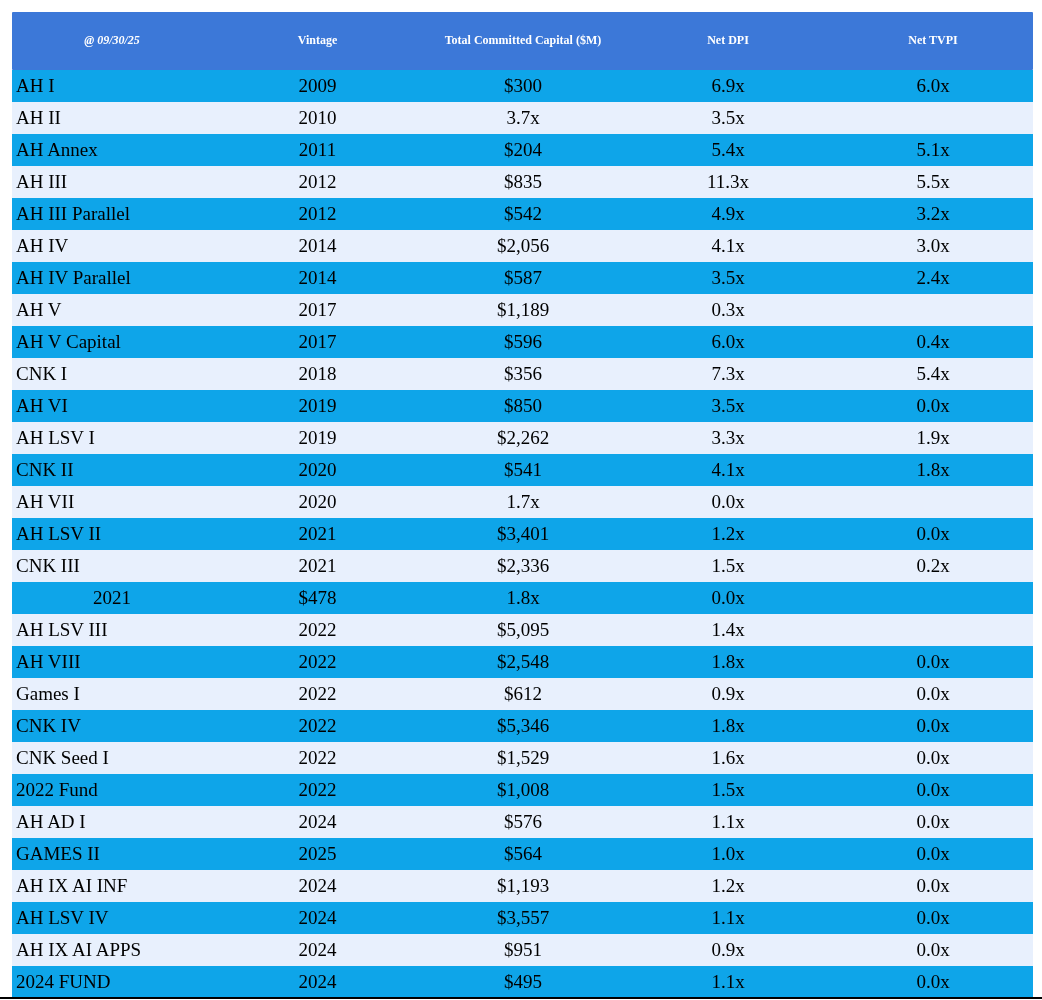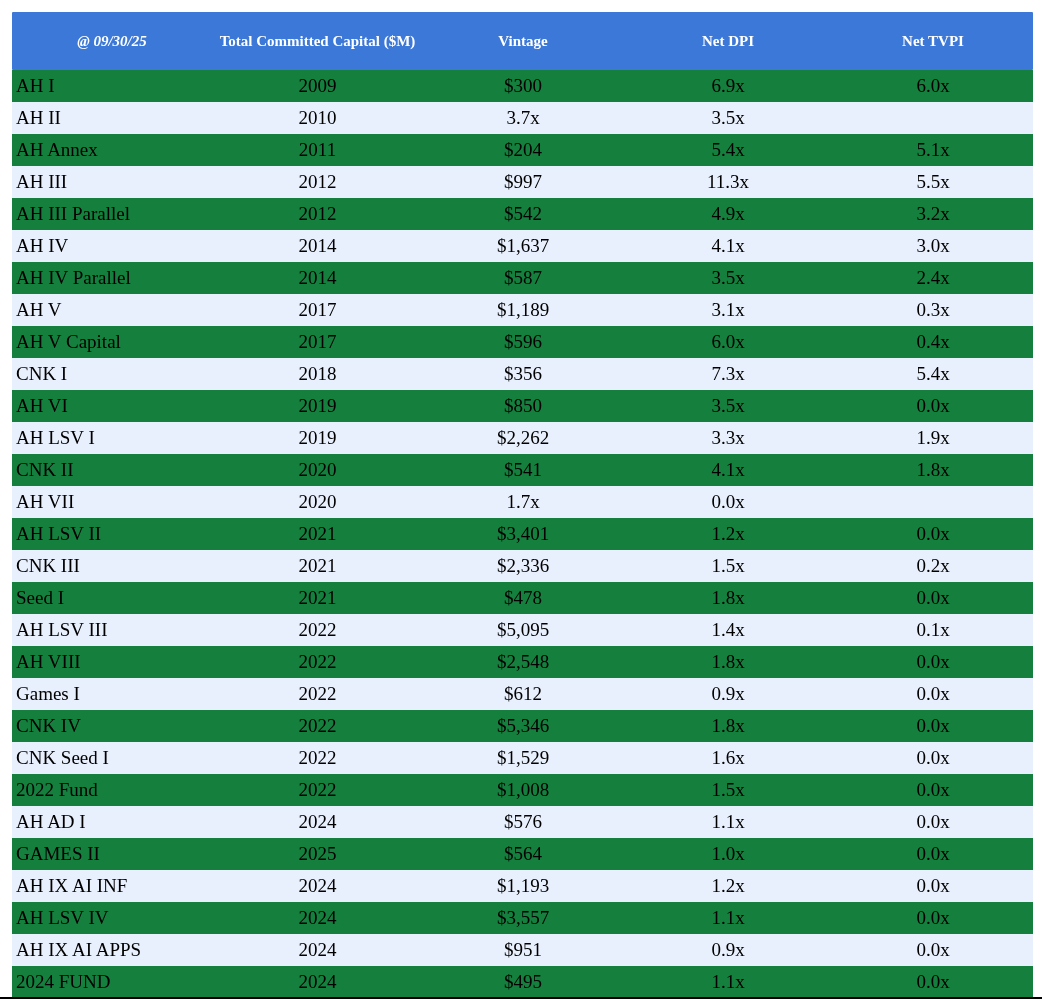--- a/index.html
+++ b/index.html
@@ -5,43 +5,43 @@
   html,body{margin:0;padding:0;}
   body{
     width:1042px;height:1000px;background:#ffffff;position:relative;
     font-family:"Liberation Serif","DejaVu Serif",serif;color:#000000;
     -webkit-font-smoothing:antialiased;overflow:hidden;
   }
   .table-wrap{position:absolute;left:12px;top:12px;width:1021px;}
   .header-row{
     display:grid;grid-template-columns:200px 211px 200px 210px 200px;
     background:#3C78D8;color:#ffffff;height:58px;align-items:center;
-    font-weight:bold;font-size:15px;text-align:center;line-height:1.12;
+    font-weight:bold;font-size:12px;text-align:center;line-height:1.12;
     border-radius:1px;
   }
   .header-cell{padding:0 6px;}
   .header-cell.asof{font-style:italic;}
   .rows{width:100%;}
   .row{
     display:grid;grid-template-columns:200px 211px 200px 210px 200px;
-    height:32px;align-items:center;font-size:19px;background:#15803d;
+    height:32px;align-items:center;font-size:19px;background:#0ea5e9;
   }
   .row:nth-child(even){background:#E8F0FD;}
   .cell{text-align:center;white-space:nowrap;}
   .cell.fund{text-align:left;padding-left:4px;}
   .bottom-rule{position:absolute;left:0;top:997px;width:1042px;height:2px;background:#000000;}
 </style>
 </head>
 <body>
 
 <div class="table-wrap">
   <div class="header-row">
     <div class="header-cell asof">@ 09/30/25</div>
+    <div class="header-cell">Vintage</div>
     <div class="header-cell">Total Committed Capital ($M)</div>
-    <div class="header-cell">Vintage</div>
     <div class="header-cell">Net DPI</div>
     <div class="header-cell">Net TVPI</div>
   </div>
   <div class="rows" id="rows">
       <div class="row">
         <div class="cell fund">AH I</div>
         <div class="cell">2009</div>
         <div class="cell">$300</div>
         <div class="cell">6.9x</div>
         <div class="cell">6.0x</div>
@@ -55,50 +55,49 @@
       <div class="row">
         <div class="cell fund">AH Annex</div>
         <div class="cell">2011</div>
         <div class="cell">$204</div>
         <div class="cell">5.4x</div>
         <div class="cell">5.1x</div>
       </div>
       <div class="row">
         <div class="cell fund">AH III</div>
         <div class="cell">2012</div>
-        <div class="cell">$997</div>
+        <div class="cell">$835</div>
         <div class="cell">11.3x</div>
         <div class="cell">5.5x</div>
       </div>
       <div class="row">
         <div class="cell fund">AH III Parallel</div>
         <div class="cell">2012</div>
         <div class="cell">$542</div>
         <div class="cell">4.9x</div>
         <div class="cell">3.2x</div>
       </div>
       <div class="row">
         <div class="cell fund">AH IV</div>
         <div class="cell">2014</div>
-        <div class="cell">$1,637</div>
+        <div class="cell">$2,056</div>
         <div class="cell">4.1x</div>
         <div class="cell">3.0x</div>
       </div>
       <div class="row">
         <div class="cell fund">AH IV Parallel</div>
         <div class="cell">2014</div>
         <div class="cell">$587</div>
         <div class="cell">3.5x</div>
         <div class="cell">2.4x</div>
       </div>
       <div class="row">
         <div class="cell fund">AH V</div>
         <div class="cell">2017</div>
         <div class="cell">$1,189</div>
-        <div class="cell">3.1x</div>
         <div class="cell">0.3x</div>
       </div>
       <div class="row">
         <div class="cell fund">AH V Capital</div>
         <div class="cell">2017</div>
         <div class="cell">$596</div>
         <div class="cell">6.0x</div>
         <div class="cell">0.4x</div>
       </div>
       <div class="row">
@@ -143,32 +142,30 @@
         <div class="cell">0.0x</div>
       </div>
       <div class="row">
         <div class="cell fund">CNK III</div>
         <div class="cell">2021</div>
         <div class="cell">$2,336</div>
         <div class="cell">1.5x</div>
         <div class="cell">0.2x</div>
       </div>
       <div class="row">
-        <div class="cell fund">Seed I</div>
         <div class="cell">2021</div>
         <div class="cell">$478</div>
         <div class="cell">1.8x</div>
         <div class="cell">0.0x</div>
       </div>
       <div class="row">
         <div class="cell fund">AH LSV III</div>
         <div class="cell">2022</div>
         <div class="cell">$5,095</div>
         <div class="cell">1.4x</div>
-        <div class="cell">0.1x</div>
       </div>
       <div class="row">
         <div class="cell fund">AH VIII</div>
         <div class="cell">2022</div>
         <div class="cell">$2,548</div>
         <div class="cell">1.8x</div>
         <div class="cell">0.0x</div>
       </div>
       <div class="row">
         <div class="cell fund">Games I</div>

